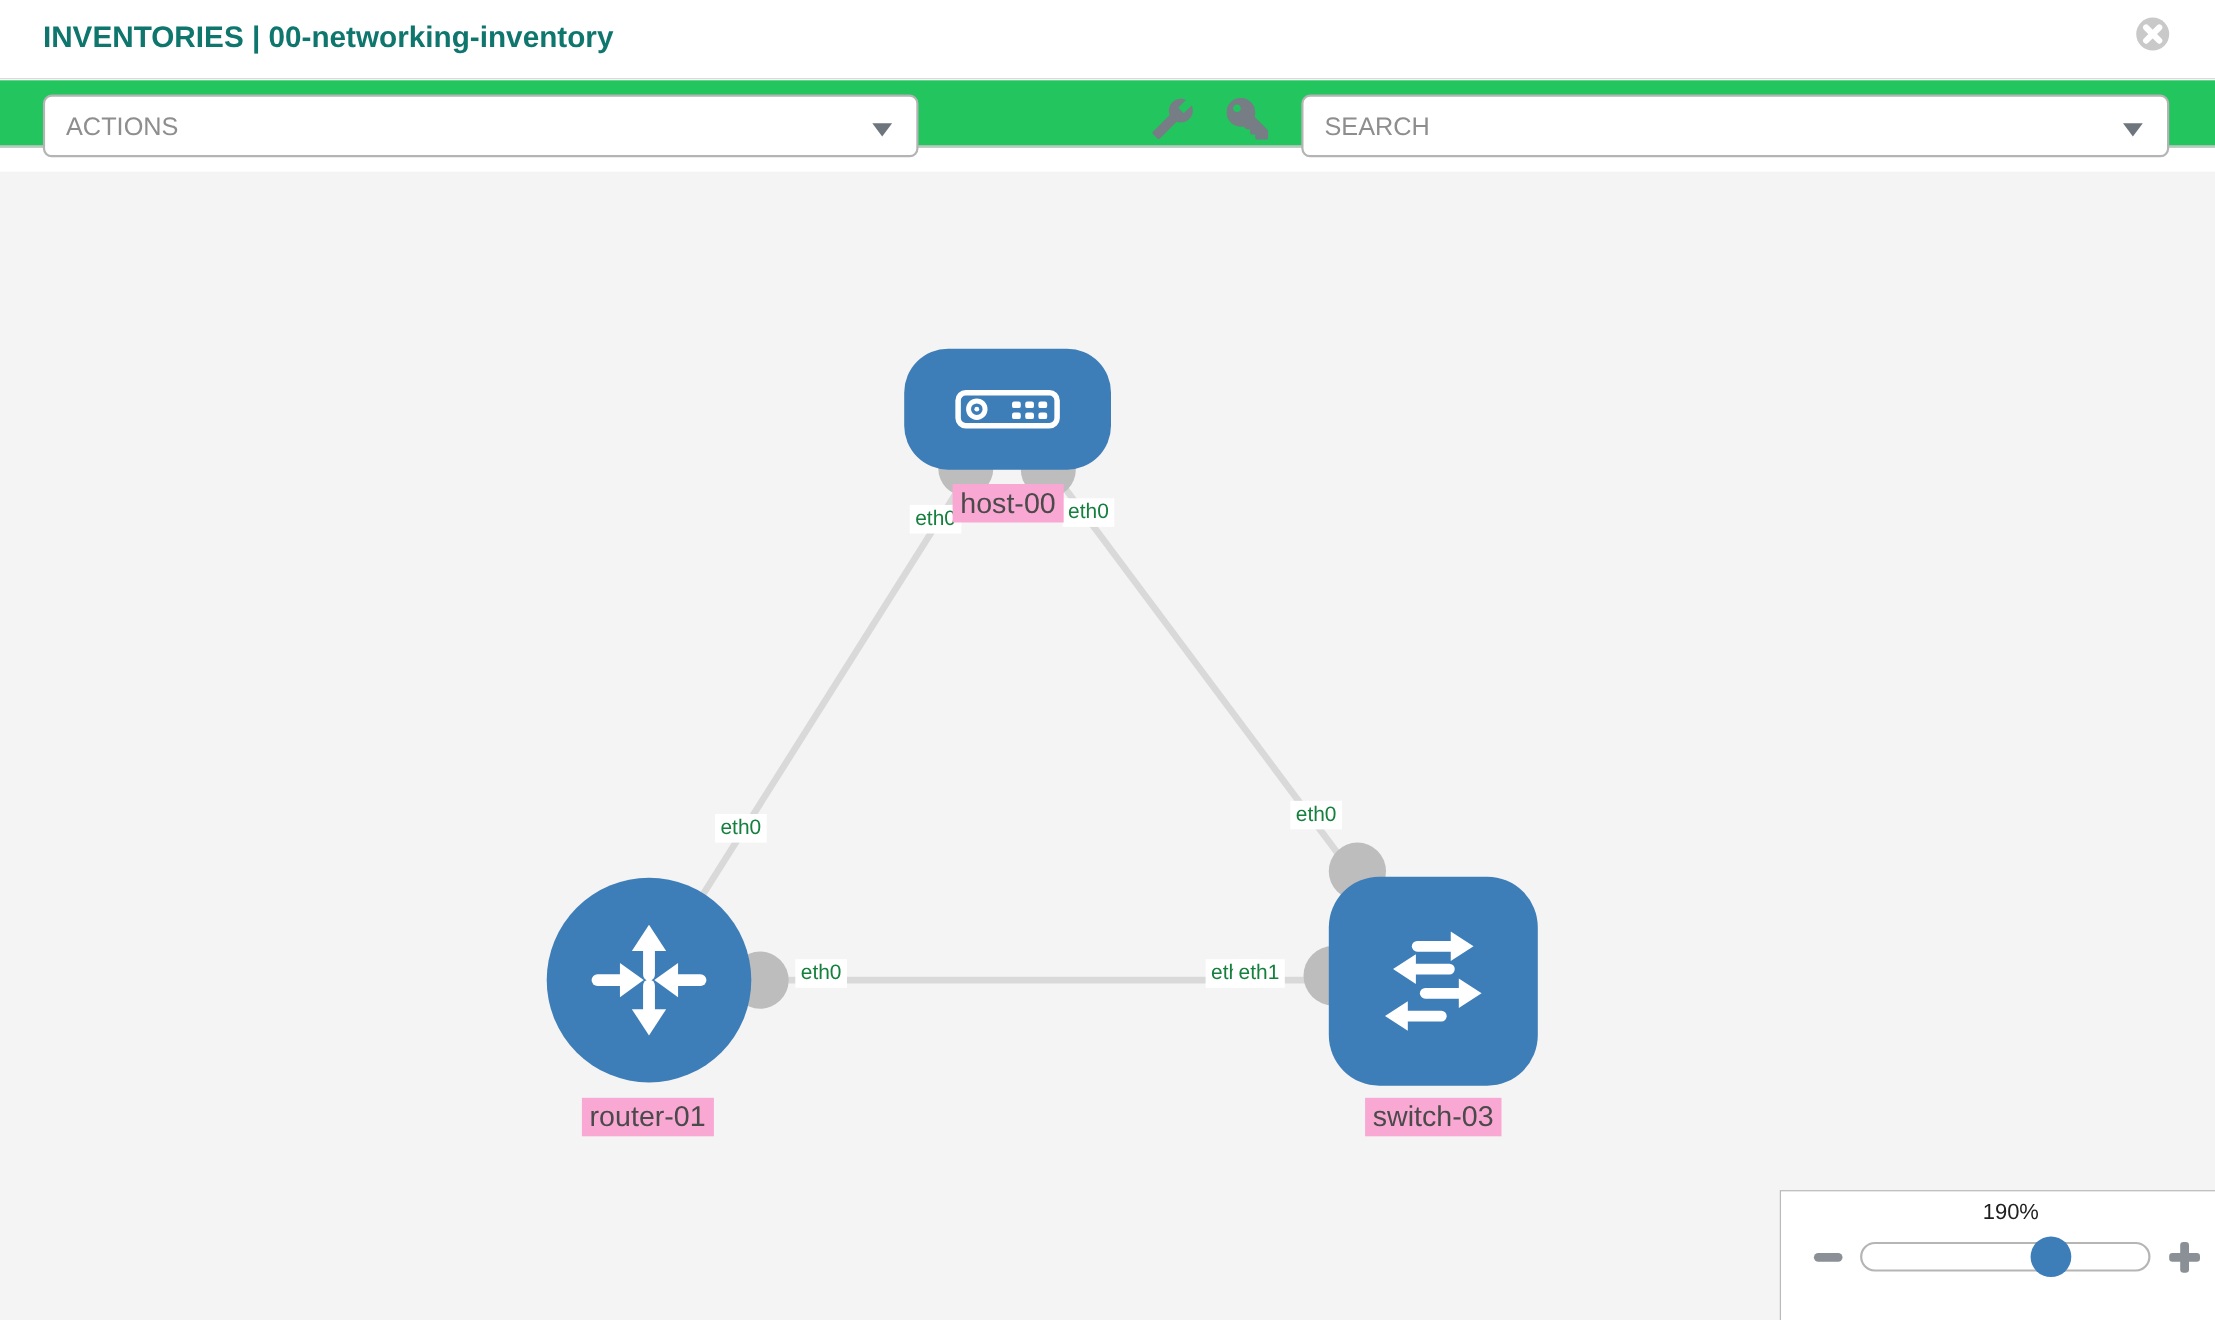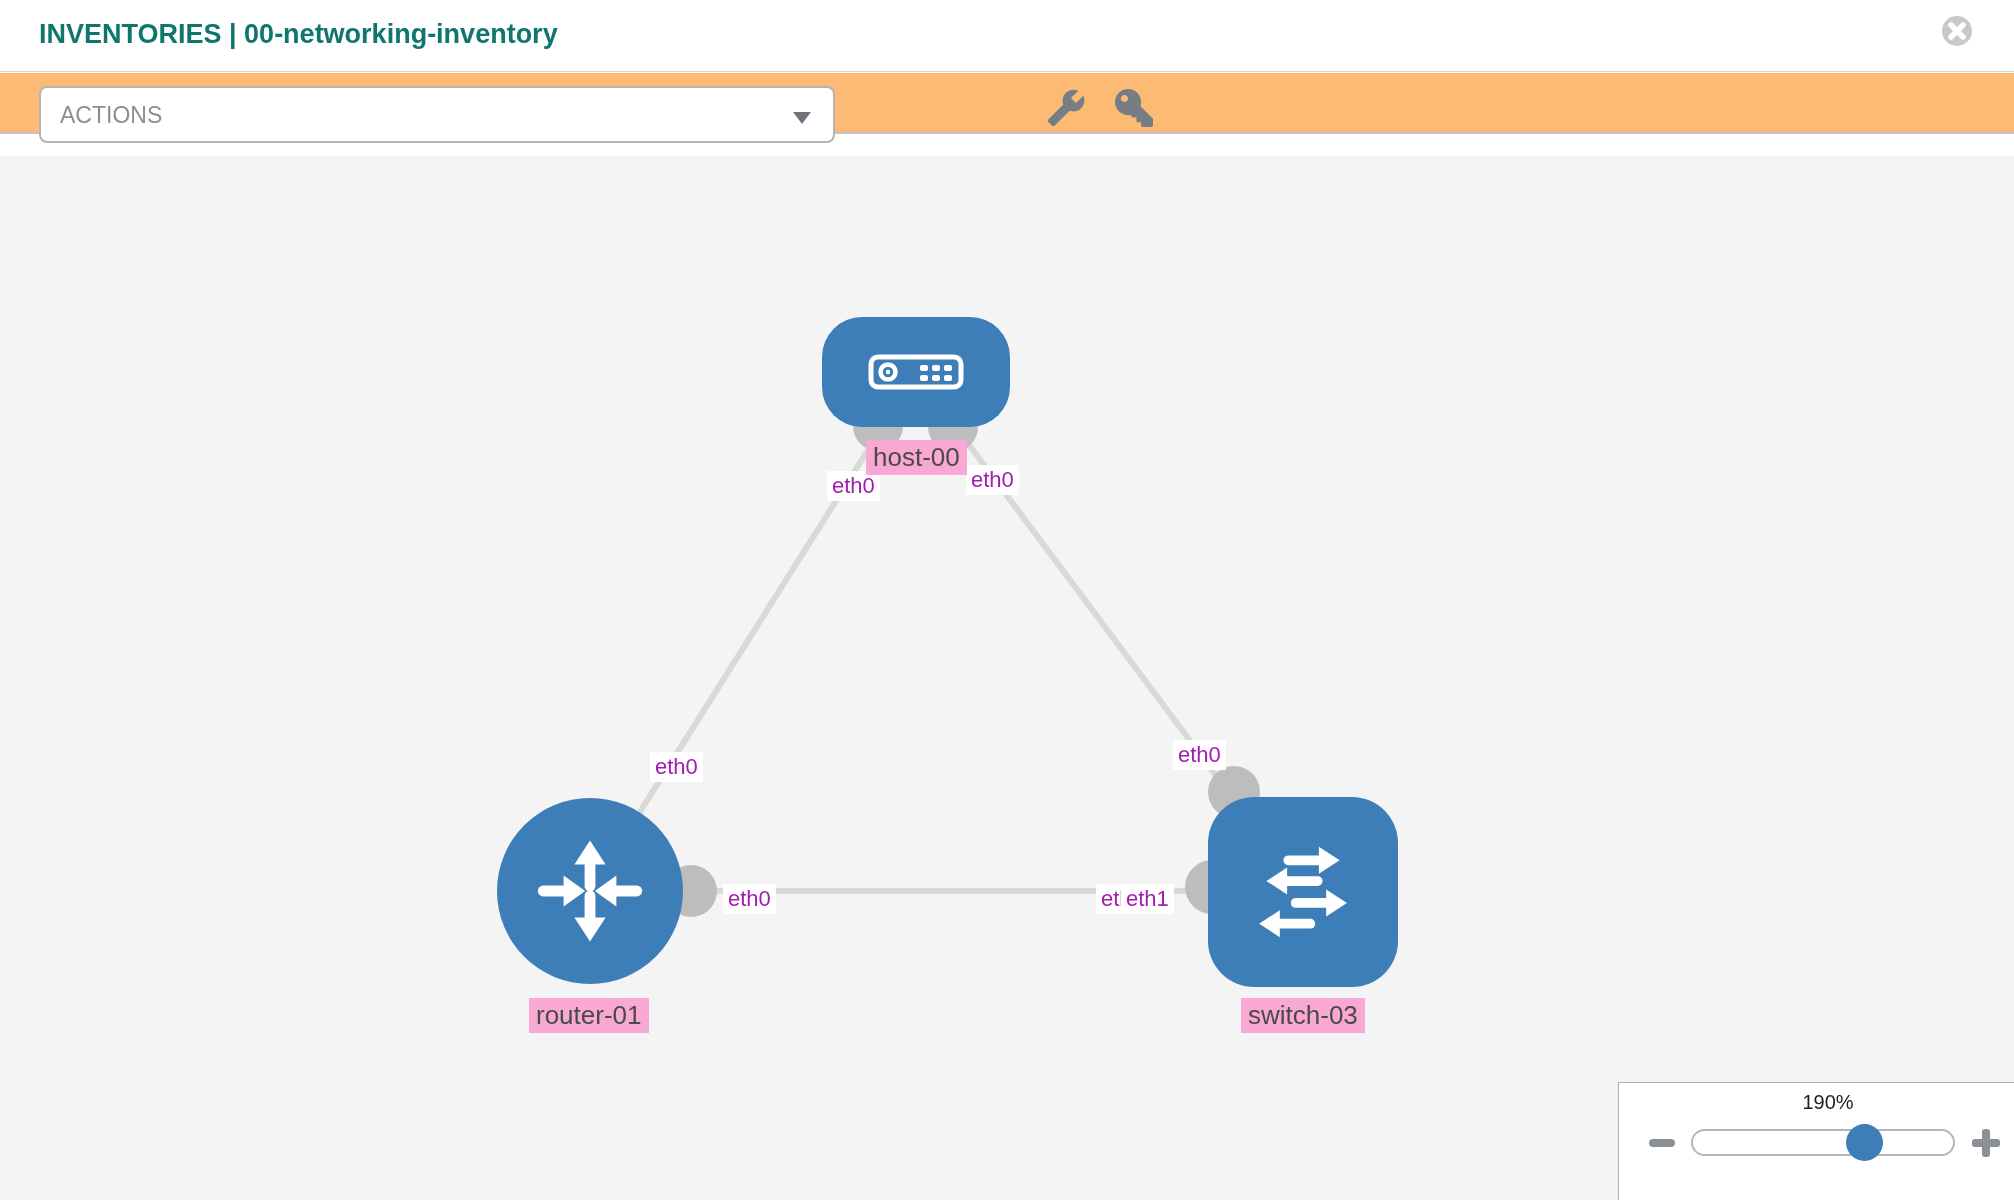--- a/index.html
+++ b/index.html
@@ -9,21 +9,21 @@
   
   .header { position:absolute; left:0; top:0; width:2014px; height:72px;
     background:#ffffff; border-bottom:1px solid #d6d6d6; }
   .page-title { position:absolute; left:39px; top:19px; font-size:27px;
     font-weight:bold; color:#0f766e; letter-spacing:0; }
   .close-btn { position:absolute; left:1938px; top:14px; width:38px; height:38px;
     border:none; background:transparent; cursor:pointer; padding:0; }
 
   
   .toolbar { position:absolute; left:0; top:73px; width:2014px; height:61px;
-    background:#fdba74; border-bottom:2px solid #c3c3c3; }
+    background:#22c55e; border-bottom:2px solid #c3c3c3; }
   .select { position:absolute; top:13px; height:57px; background:#ffffff;
     border:2px solid #b4b4b4; border-radius:8px; cursor:pointer; }
   .select .sel-label { position:absolute; left:19px; top:14px; font-size:23px;
     color:#8e8e8e; }
   .caret { position:absolute; right:22px; top:24px; width:0; height:0;
     border-left:9px solid transparent; border-right:9px solid transparent;
     border-top:12px solid #6e757d; }
   .select-actions { left:39px;  width:796px; }
   .select-search  { left:1183px; width:789px; }
   .tool-btn { position:absolute; top:8px; width:56px; height:56px; border:none;
@@ -37,22 +37,22 @@
   .graph-svg { position:absolute; left:0; top:0; }
 
   .node { position:absolute; background:#3d7db8; display:flex;
     align-items:center; justify-content:center; cursor:pointer; }
   .node-host   { left:822px; top:161px; width:188px; height:110px; border-radius:40px; }
   .node-router { left:497px; top:642px; width:186px; height:186px; border-radius:50%; }
   .node-switch { left:1208px; top:641px; width:190px; height:190px; border-radius:46px; }
 
   .node-label { position:absolute; background:#f9a8d4; color:#4a4a4a;
     font-size:26px; padding:2px 7px; white-space:nowrap; z-index:6; }
-  .iface-label { position:absolute; background:#ffffff; color:#a21caf;
-    font-size:22px; padding:2px 5px; white-space:nowrap; z-index:4;margin-top:12px; }
+  .iface-label { position:absolute; background:#ffffff; color:#15803d;
+    font-size:19px; padding:2px 5px; white-space:nowrap; z-index:4; }
   .iface-front { z-index:5; }
 
   
   .zoom-panel { position:absolute; left:1618px; top:926px; width:397px; height:119px;
     background:#ffffff; border:1px solid #b2b2b2; }
   .zoom-level { position:absolute; left:159px; top:8px; width:100px;
     text-align:center; font-size:20px; color:#1f1f1f; }
   .zoom-minus { position:absolute; left:30px; top:56px; width:26px; height:8px;
     border-radius:4px; background:#8a9095; cursor:pointer; }
   .zoom-track { position:absolute; left:72px; top:46px; width:264px; height:27px;
@@ -94,20 +94,24 @@
   </button>
 
   <button class="tool-btn key">
     <svg width="38" height="38" viewBox="0 0 512 512">
       <g transform="translate(512,0) scale(-1,1)">
         <path fill="#767d85" d="M512 176C512 273.2 433.2 352 336 352c-11.2 0-22.2-1.1-32.8-3.1l-24 27A24 24 0 0 1 261.2 384H224v40c0 13.3-10.7 24-24 24h-40v40c0 13.3-10.7 24-24 24H24c-13.3 0-24-10.7-24-24v-78.1c0-6.4 2.5-12.5 7-17L168.8 231.2C163.1 219.4 160 197.1 160 176 160 78.8 238.8 0 336 0 433.5 0 512 78.5 512 176zM336 128c0 26.5 21.5 48 48 48s48-21.5 48-48-21.5-48-48-48-48 21.5-48 48z"></path>
       </g>
     </svg>
   </button>
 
+  <div class="select select-search">
+    <span class="sel-label">SEARCH</span>
+    <span class="caret"></span>
+  </div>
 </div>
 
 <div class="canvas">
 
   <svg class="graph-svg" width="2014" height="1044" viewBox="0 0 2014 1044">
 
     <line x1="916" y1="218" x2="590" y2="735" stroke="#d9d9d9" stroke-width="6"></line>
     <line x1="916" y1="218" x2="1303" y2="736" stroke="#d9d9d9" stroke-width="6"></line>
     <line x1="590" y1="735" x2="1303" y2="735" stroke="#d9d9d9" stroke-width="6"></line>
 

